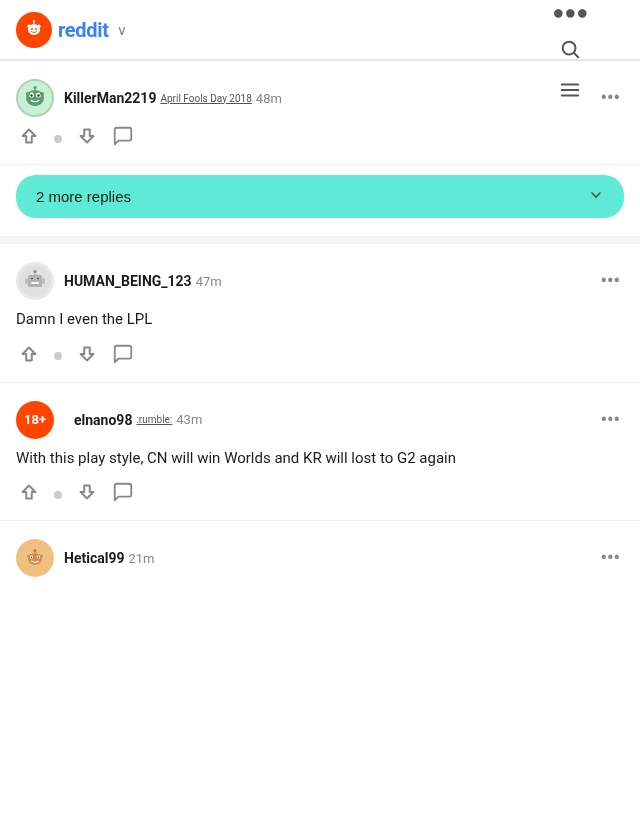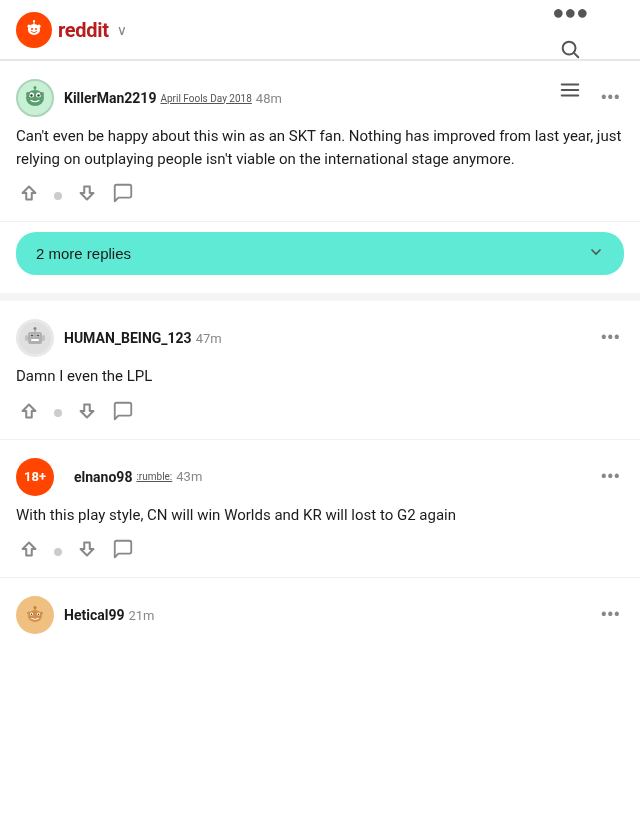--- a/index.html
+++ b/index.html
@@ -35,21 +35,21 @@
       justify-content: center;
       flex-shrink: 0;
     }
     .reddit-circle svg {
       width: 22px;
       height: 22px;
     }
     .reddit-text {
       font-size: 20px;
       font-weight: 700;
-      color: #b91c1c;
+      color: #3b82f6;
       letter-spacing: -0.3px;
     }
     .reddit-chevron {
       color: #888;
       font-size: 14px;
       margin-left: 2px;
     }
     .header-right {
       margin-left: auto;
       display: flex;
@@ -294,21 +294,20 @@
           <circle cx="15" cy="4.5" r="1.5" fill="#5a9e6f"></circle>
         </svg>
       </div>
       <div class="comment-meta">
         <span class="username">KillerMan2219</span>
         <span class="flair">April Fools Day 2018</span>
         <span class="timestamp">48m</span>
       </div>
       <span class="more-btn">•••</span>
     </div>
-    <div class="comment-text">Can't even be happy about this win as an SKT fan. Nothing has improved from last year, just relying on outplaying people isn't viable on the international stage anymore.</div>
     <div class="vote-row">
       <span class="vote-arrow">
         <svg width="22" height="22" viewBox="0 0 24 24" fill="none" stroke="#888" stroke-width="2.2" stroke-linecap="round" stroke-linejoin="round">
           <polyline points="12 5 5 12 9 12 9 19 15 19 15 12 19 12 12 5"></polyline>
         </svg>
       </span>
       <div class="vote-dot"></div>
       <span class="vote-arrow">
         <svg width="22" height="22" viewBox="0 0 24 24" fill="none" stroke="#888" stroke-width="2.2" stroke-linecap="round" stroke-linejoin="round">
           <polyline points="12 19 5 12 9 12 9 5 15 5 15 12 19 12 12 19"></polyline>

